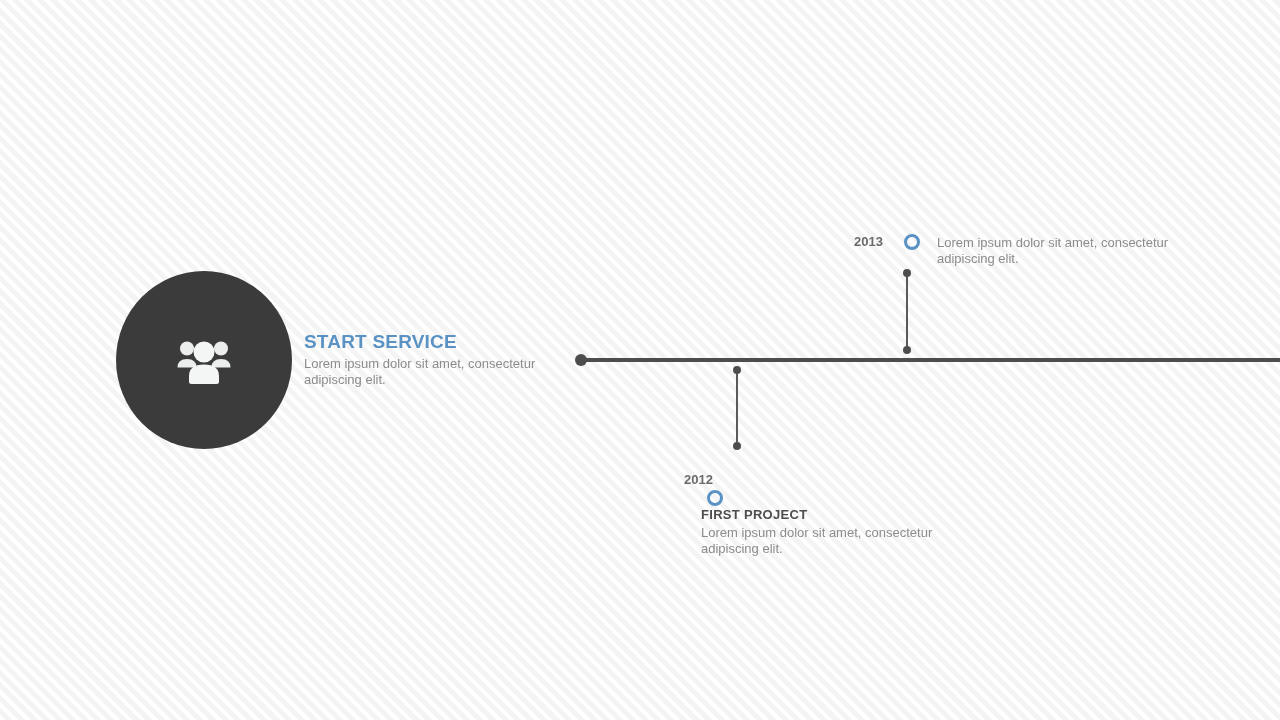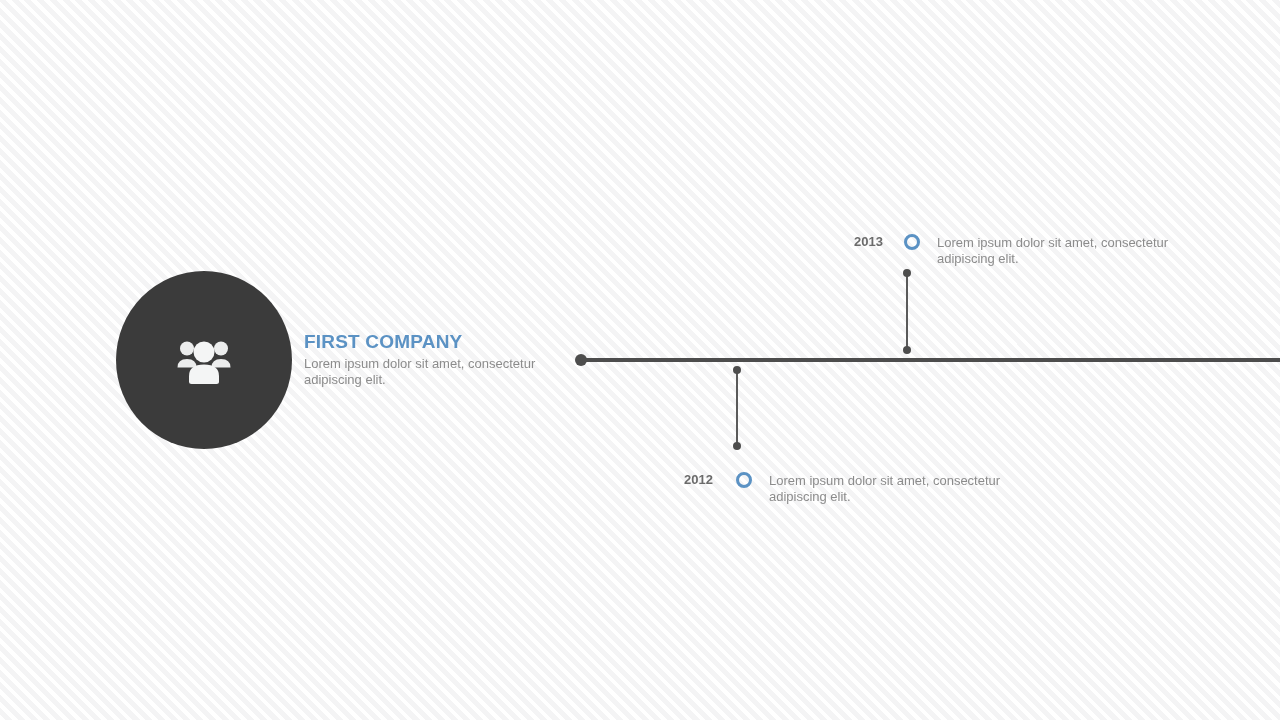--- a/index.html
+++ b/index.html
@@ -150,20 +150,21 @@
   }
 
   .event-2013 {
     left: 854px;
     top: 233px;
   }
 
   .event-2012 {
     left: 684px;
     top: 471px;
+    flex-direction: column;
   }
 
   .event-year {
     font-size: 13px;
     font-weight: bold;
     color: #6b6b6b;
     line-height: 18px;
     white-space: nowrap;
     text-align: right;
   }
@@ -218,21 +219,21 @@
 
       <circle cx="45" cy="12.5" r="7" fill="#eceded"></circle>
       <path d="M35.5 31.5 q0 -8.5 9.5 -8.5 q9.5 0 9.5 8.5 z" fill="#eceded"></path>
 
       <circle cx="28" cy="16" r="10.5" fill="#f4f5f5"></circle>
       <path d="M13 45.5 v-5.5 q0 -11.5 15 -11.5 q15 0 15 11.5 v5.5 q0 2.5 -2.5 2.5 h-25 q-2.5 0 -2.5 -2.5 z" fill="#f4f5f5"></path>
     </svg>
   </div>
 
   <div class="intro">
-    <h1 class="intro-title">FIRST COMPANY</h1>
+    <h1 class="intro-title">START SERVICE</h1>
     <p class="intro-desc">Lorem ipsum dolor sit amet, consectetur adipiscing elit.</p>
   </div>
 
   <div class="timeline-start-dot"></div>
   <div class="timeline-bar"></div>
 
   <div class="branch-line branch-line-2013"></div>
   <div class="branch-dot branch-dot-2013-top"></div>
   <div class="branch-dot branch-dot-2013-bottom"></div>
 
@@ -245,17 +246,18 @@
     <span class="event-marker"></span>
     <div class="event-body">
       <p class="event-desc">Lorem ipsum dolor sit amet, consectetur adipiscing elit.</p>
     </div>
   </div>
 
   <div class="event event-2012">
     <span class="event-year">2012</span>
     <span class="event-marker"></span>
     <div class="event-body">
+      <h2 class="event-title">FIRST PROJECT</h2>
       <p class="event-desc">Lorem ipsum dolor sit amet, consectetur adipiscing elit.</p>
     </div>
   </div>
 
 </div>
 
 </body></html>

